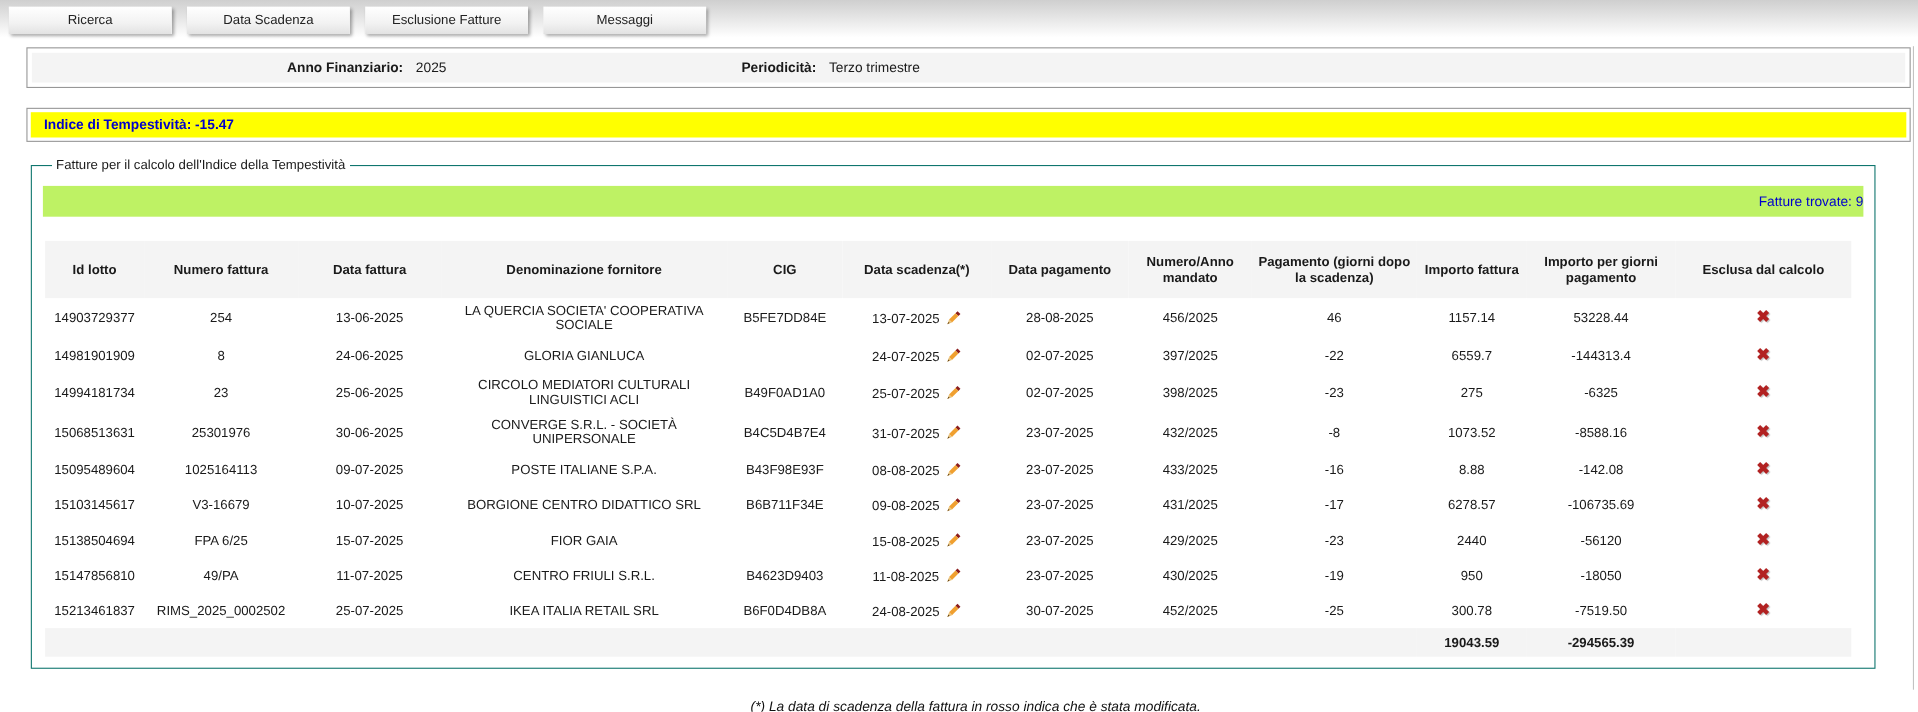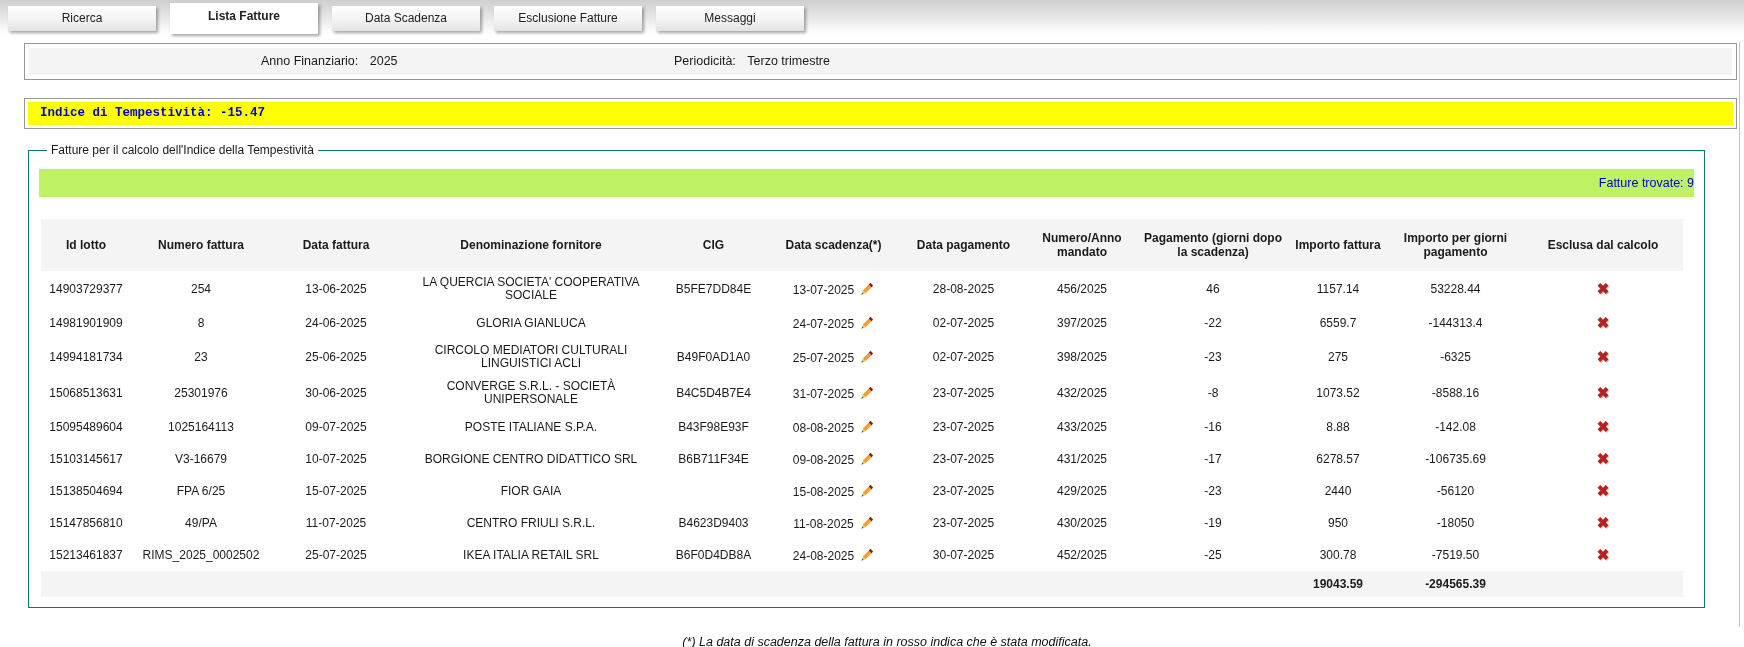--- a/index.html
+++ b/index.html
@@ -46,41 +46,40 @@
     padding:4px;
     background:#ffffff;
   }
   .header-bar {
     position:relative;
     background:#f4f4f4;
     height:27px;
     font-size:12.5px;
   }
   .hgroup { position:absolute; top:0; line-height:27px; white-space:nowrap; }
-  .hgroup .lbl { font-weight:normal;margin-top:34px; }
+  .hgroup .lbl { font-weight:bold;margin-top:34px; }
   .hgroup .val { margin-left:8px; }
   .hg-anno    { left:232px; }
   .hg-period  { left:645px; }
   .hg-periodo { left:1158px; }
 
   
   .banner-box {
     margin:18px 7px 0 24px;
     border:1px solid #979797;
     padding:3px;
     background:#ffffff;
   }
   .banner {
     background:#ffff00;
     height:23px; line-height:23px;
     padding-left:12px;
     color:#0000cc;
     font-weight:bold;
     font-size:12.5px;
-    font-family:Liberation Mono, monospace;
   }
 
   
   fieldset.invoices {
     margin:14px 39px 0 28px;
     border:1px solid #0f766e;
     padding:4px 10px 10px 10px;
   }
   fieldset.invoices legend {
     font-size:12px;
@@ -153,21 +152,20 @@
     top:42px; right:4px;
     width:1px; height:585px;
     background:#c2c2c2;
   }
 </style>
 </head>
 <body>
 
 <div class="tabstrip">
   <div class="tab">Ricerca</div>
-  <div class="tab active">Lista Fatture</div>
   <div class="tab">Data Scadenza</div>
   <div class="tab">Esclusione Fatture</div>
   <div class="tab">Messaggi</div>
 </div>
 
 <div class="header-box">
   <div class="header-bar">
     <span class="hgroup hg-anno">
       <span class="lbl">Anno Finanziario:</span>
       <span class="val">2025</span>

